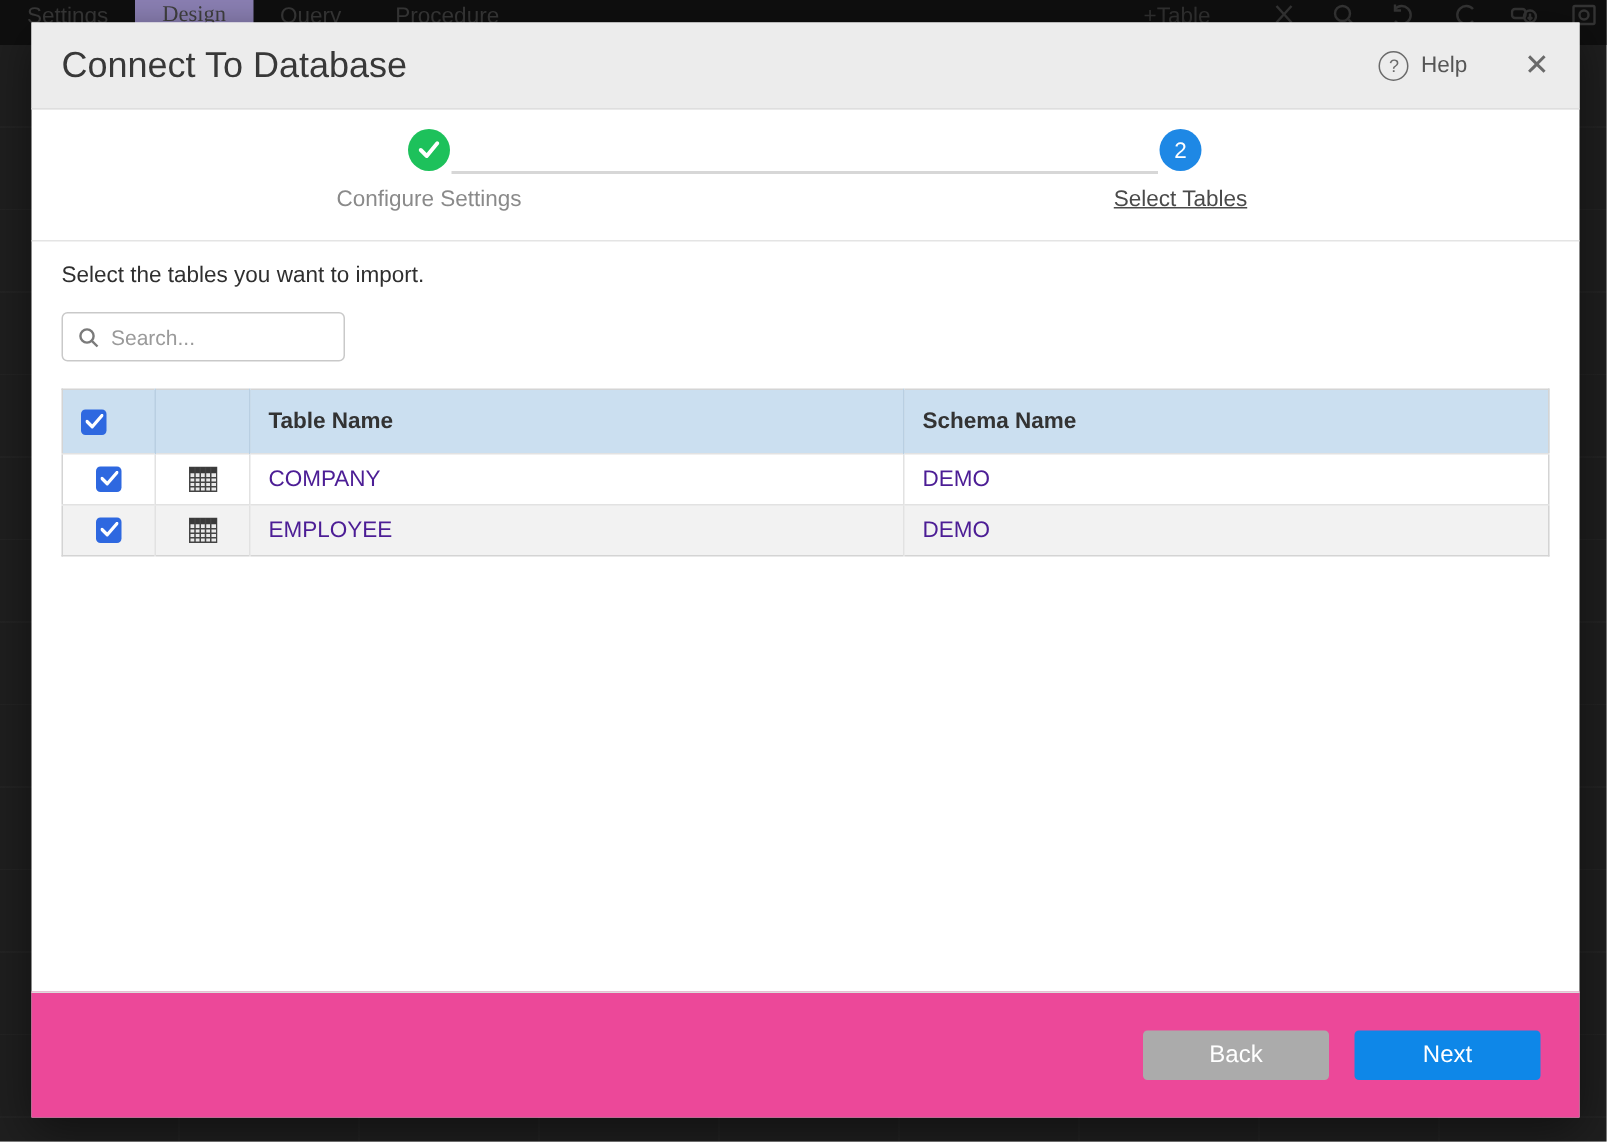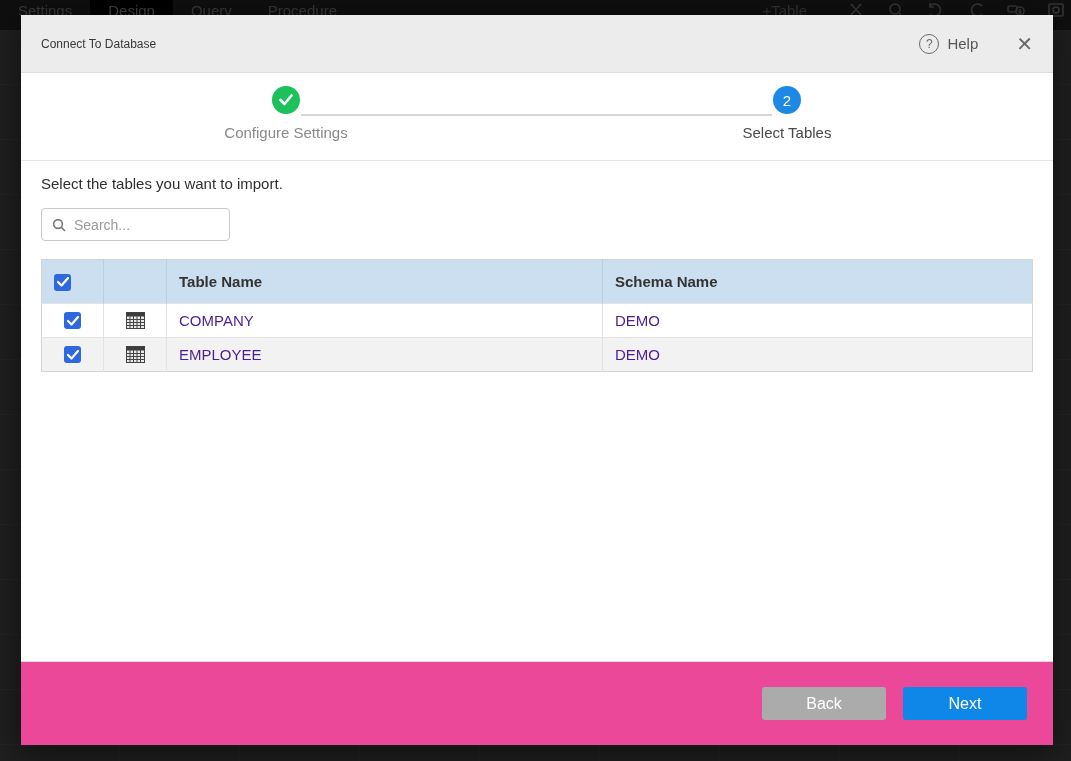--- a/index.html
+++ b/index.html
@@ -4,59 +4,59 @@
 <style>
   * { margin:0; padding:0; box-sizing:border-box; }
   html,body { width:1071px; height:761px; overflow:hidden;
     font-family:"Liberation Sans", sans-serif; }
 
   
   .app-bg { position:absolute; inset:0; background:#2b2b2b; }
   .app-topbar { position:absolute; left:0; top:0; width:1071px; height:30px;
     background:#161616; display:flex; align-items:flex-start; }
   .bg-tab { padding:2px 18px 8px 18px; font-size:15px; color:#4e4e4e; }
-  .bg-tab.active { background:#000000; color:#5a5a5a; }
+  .bg-tab.active { background:#c4b5fd; color:#5a5a5a;font-family:Liberation Serif, serif; }
   .bg-right { position:absolute; right:6px; top:0; display:flex; align-items:flex-start; gap:22px; }
   .bg-table-btn { font-size:15px; color:#454545; padding-top:2px; margin-right:18px; }
   .bg-icon { width:18px; height:16px; stroke:#4a4a4a; fill:none; stroke-width:1.6; margin-top:2px; }
   .bg-grid { position:absolute; left:0; top:30px; right:0; bottom:0;
     background:
       repeating-linear-gradient(to right, transparent 0 119px, rgba(255,255,255,0.025) 119px 120px),
       repeating-linear-gradient(to bottom, transparent 0 54px, rgba(255,255,255,0.03) 54px 55px);
   }
   .scrim { position:absolute; inset:0; background:rgba(0,0,0,0.28); }
 
   
   .modal { position:absolute; left:21px; top:15px; width:1032px; height:730px;
     background:#ffffff; box-shadow:0 8px 30px rgba(0,0,0,0.5); }
 
   .modal-header { position:absolute; left:0; top:0; width:100%; height:58px;
     background:#ececec; border-bottom:1px solid #dedede;
     display:flex; align-items:center; padding:0 20px; }
-  .modal-title { font-size:12px; color:#383838; }
+  .modal-title { font-size:24px; color:#383838; }
   .header-right { margin-left:auto; display:flex; align-items:center; gap:10px; }
   .help-btn { display:flex; align-items:center; gap:8px; color:#565656; font-size:15px; cursor:pointer; }
   .help-icon { width:20px; height:20px; border:1.5px solid #6a6a6a; border-radius:50%;
     display:flex; align-items:center; justify-content:center; font-size:12px; color:#6a6a6a; }
   .close-icon { margin-left:28px; font-size:20px; color:#6a6a6a; cursor:pointer; line-height:1; }
 
   
   .stepper { position:absolute; left:0; top:58px; width:100%; height:88px;
     border-bottom:1px solid #e4e4e4; }
   .step-line { position:absolute; left:280px; right:281px; top:41px; height:2px; background:#d7d7d7; }
   .step { position:absolute; width:200px; text-align:center; }
   .step-1 { left:165px; top:13px; }
   .step-2 { left:666px; top:13px; }
   .step-circle { width:28px; height:28px; border-radius:50%; margin:0 auto;
     display:flex; align-items:center; justify-content:center; }
   .step-circle.done { background:#1dc15b; }
   .step-circle.active { background:#1e88e5; color:#fff; font-size:15px; }
   .step-label { margin-top:10px; font-size:15px; }
   .step-label.done { color:#8a8a8a; }
-  .step-label.active { color:#4a4a4a; }
+  .step-label.active { color:#4a4a4a;text-decoration:underline; }
 
   
   .modal-body { position:absolute; left:0; top:146px; width:100%; padding:0 20px; }
   .instruction { margin-top:14px; font-size:15px; color:#2f2f2f; }
   .toolbar { margin-top:16px; display:flex; align-items:center; }
   .search-box { width:189px; height:33px; border:1px solid #c9c9c9; border-radius:4px;
     display:flex; align-items:center; padding:0 10px; background:#fff; }
   .search-glyph { width:14px; height:14px; stroke:#7a7a7a; fill:none; stroke-width:1.6; flex:0 0 auto; }
   .search-input { border:none; outline:none; font-size:14px; color:#333; margin-left:8px; width:100%;
     font-family:"Liberation Sans", sans-serif; }

